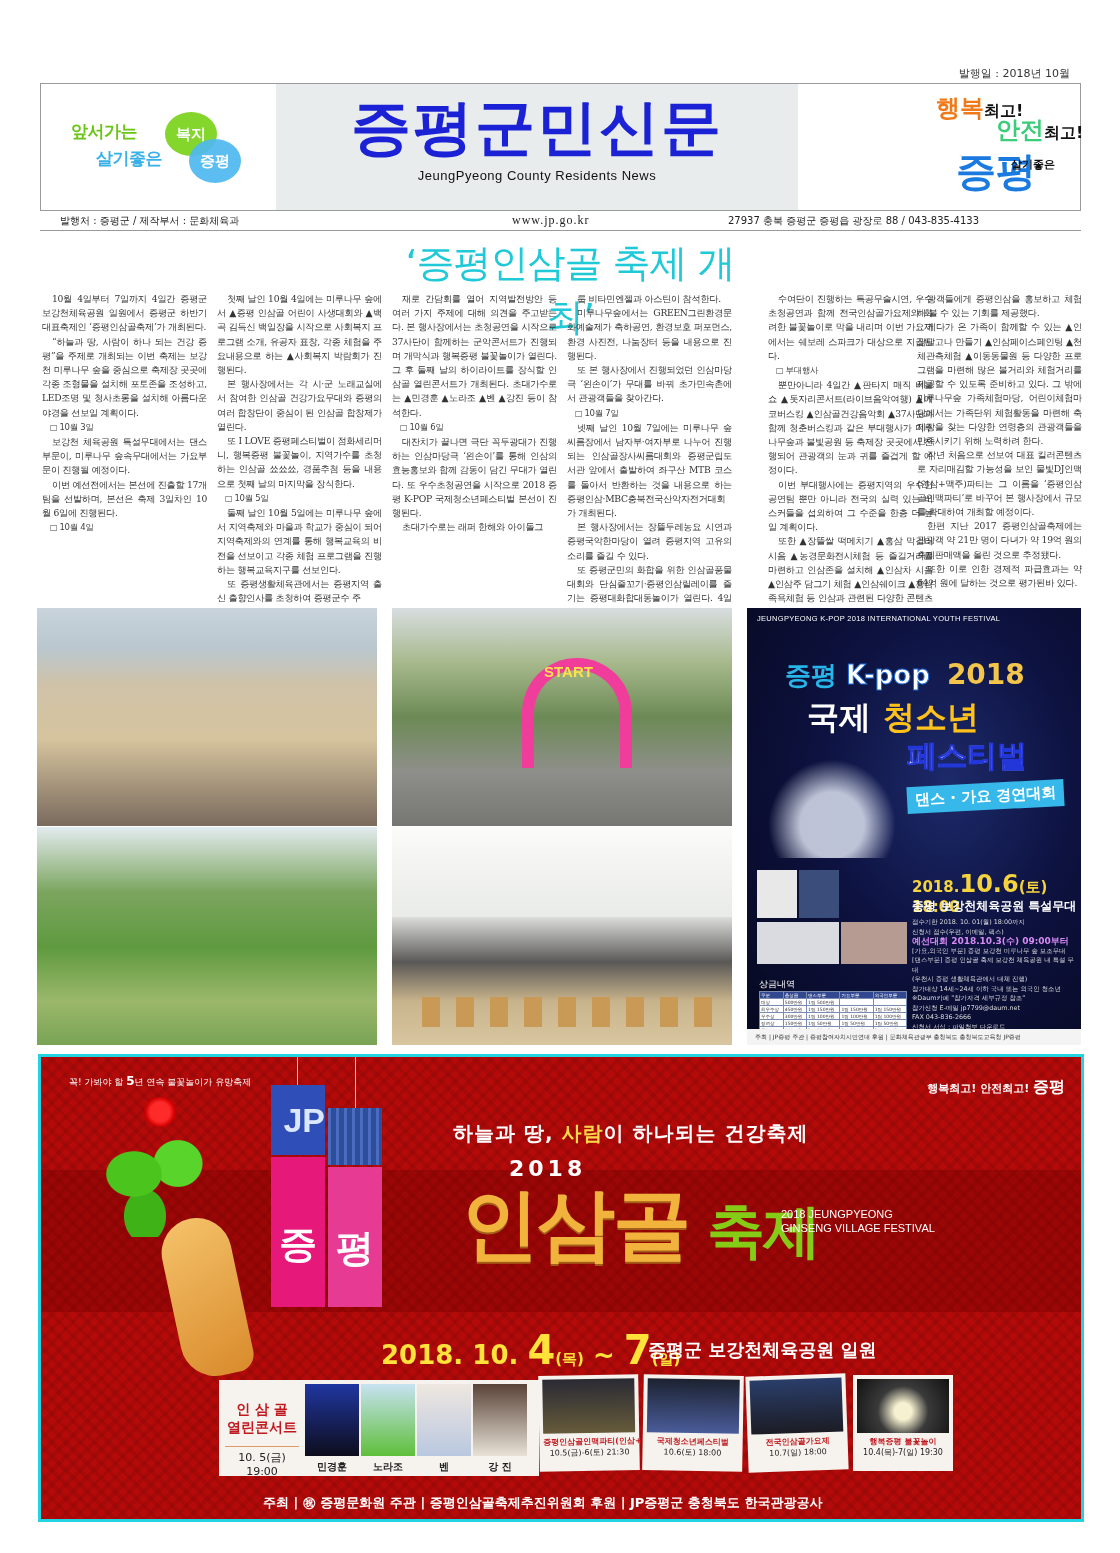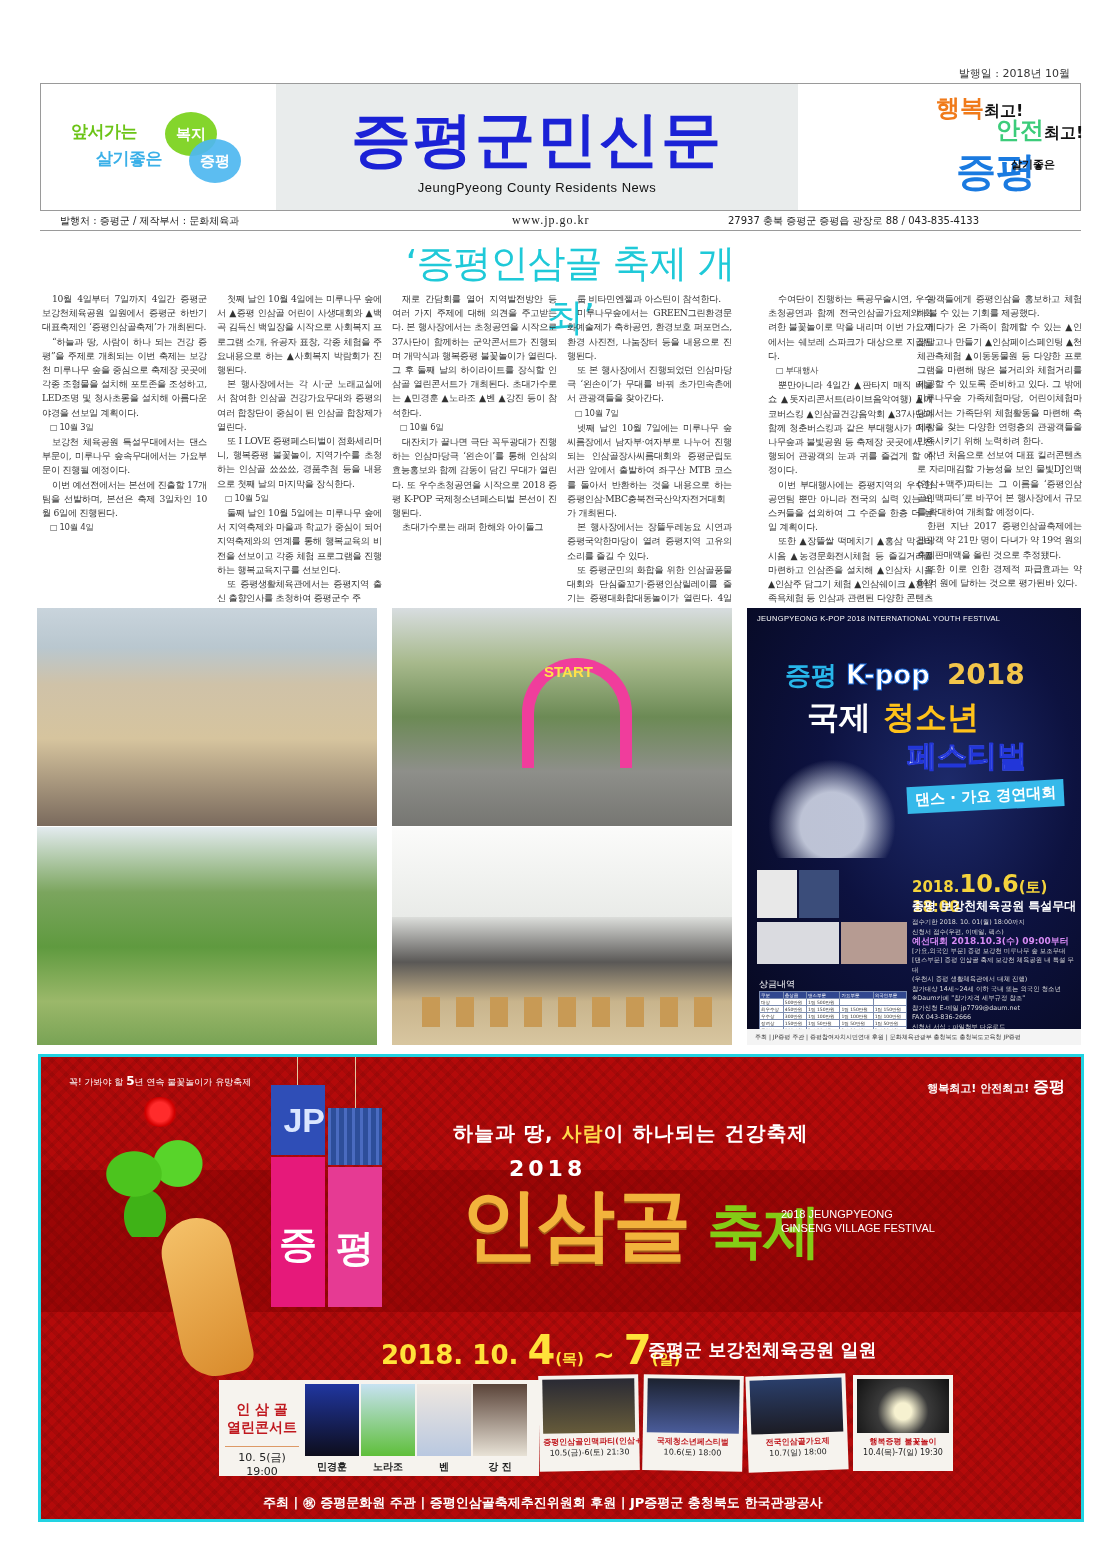--- a/index.html
+++ b/index.html
@@ -9,21 +9,21 @@
   
   .issue-date { left: 870px; top: 66px; width: 200px; text-align: right; font-size: 11px; color: #333; }
   .masthead { left: 40px; top: 83px; width: 1041px; height: 128px; border: 1px solid #9a9a9a; background: #fff; }
   .mh-left { position: absolute; left: 0; top: 0; width: 235px; height: 126px; }
   .slogan-l1 { position: absolute; left: 30px; top: 36px; font-size: 17px; color: #6cc417; font-weight: bold; letter-spacing: -0.5px; }
   .slogan-l2 { position: absolute; left: 55px; top: 63px; font-size: 17px; color: #3ab0e8; font-weight: bold; letter-spacing: -0.5px; }
   .bubble { position: absolute; border-radius: 50%; color: #fff; font-weight: bold; font-size: 15px; display: flex; align-items: center; justify-content: center; }
   .bubble.g { left: 124px; top: 28px; width: 52px; height: 44px; background: #7ed321; opacity: 0.95; }
   .bubble.b { left: 148px; top: 55px; width: 52px; height: 44px; background: #4fb8f0; opacity: 0.92; }
   .mh-center { position: absolute; left: 235px; top: 0; width: 522px; height: 126px; background: #e9ecec; text-align: center; }
-  .paper-title { font-family: "DejaVu Sans", sans-serif; font-weight: bold; font-size: 60px; color: #1b22d6; letter-spacing: 2px; margin-top: 20px; line-height: 70px; }
+  .paper-title { font-family: "DejaVu Sans", sans-serif; font-weight: bold; font-size: 60px; color: #1b22d6; letter-spacing: 2px; margin-top: 8px; line-height: 70px; }
   .paper-sub { font-family: "Liberation Sans", sans-serif; font-size: 13px; color: #111; letter-spacing: 0.5px; margin-top: 6px; }
   .mh-right { position: absolute; left: 757px; top: 0; width: 282px; height: 126px; margin-left: 48px; }
   .hr1 { position: absolute; left: 90px; top: 8px; font-size: 24px; font-weight: bold; color: #f07a1a; }
   .hr1 small, .hr2 small { font-size: 16px; color: #111; }
   .hr2 { position: absolute; left: 150px; top: 30px; font-size: 24px; font-weight: bold; color: #3ccc7a; }
   .hr3 { position: absolute; left: 110px; top: 65px; font-size: 40px; font-weight: bold; color: #1a7ae0; line-height: 44px; }
   .hr3 small { position: absolute; left: 55px; top: -6px; font-size: 11px; color: #111; white-space: nowrap; }
   .publisher-bar { left: 40px; top: 213px; width: 1041px; height: 18px; font-size: 10px; color: #222; border-bottom: 1px solid #9a9a9a; }
   .publisher-bar .pb-left { position: absolute; left: 20px; top: 1px; }
   .publisher-bar .pb-mid { position: absolute; left: 472px; top: 0px; font-family: Liberation Serif, serif; font-size: 12px; letter-spacing: 1px; }

